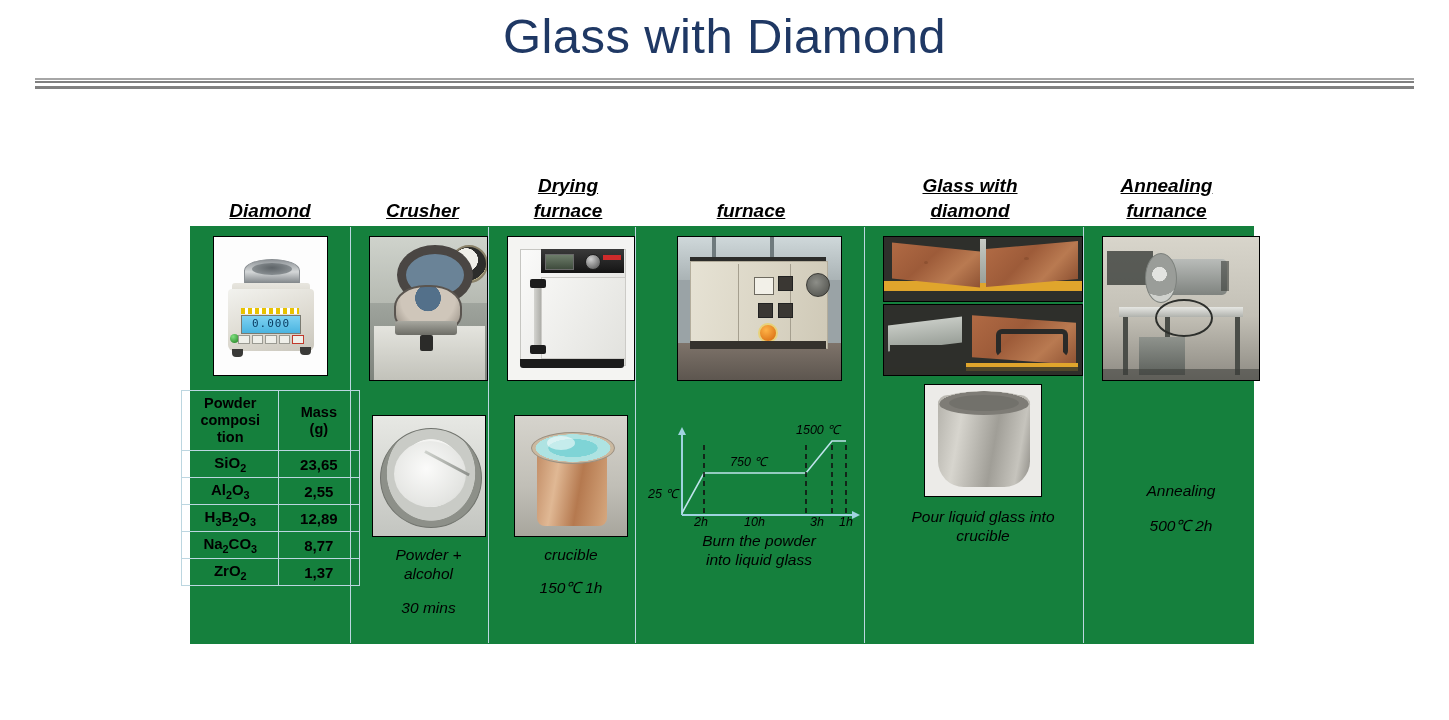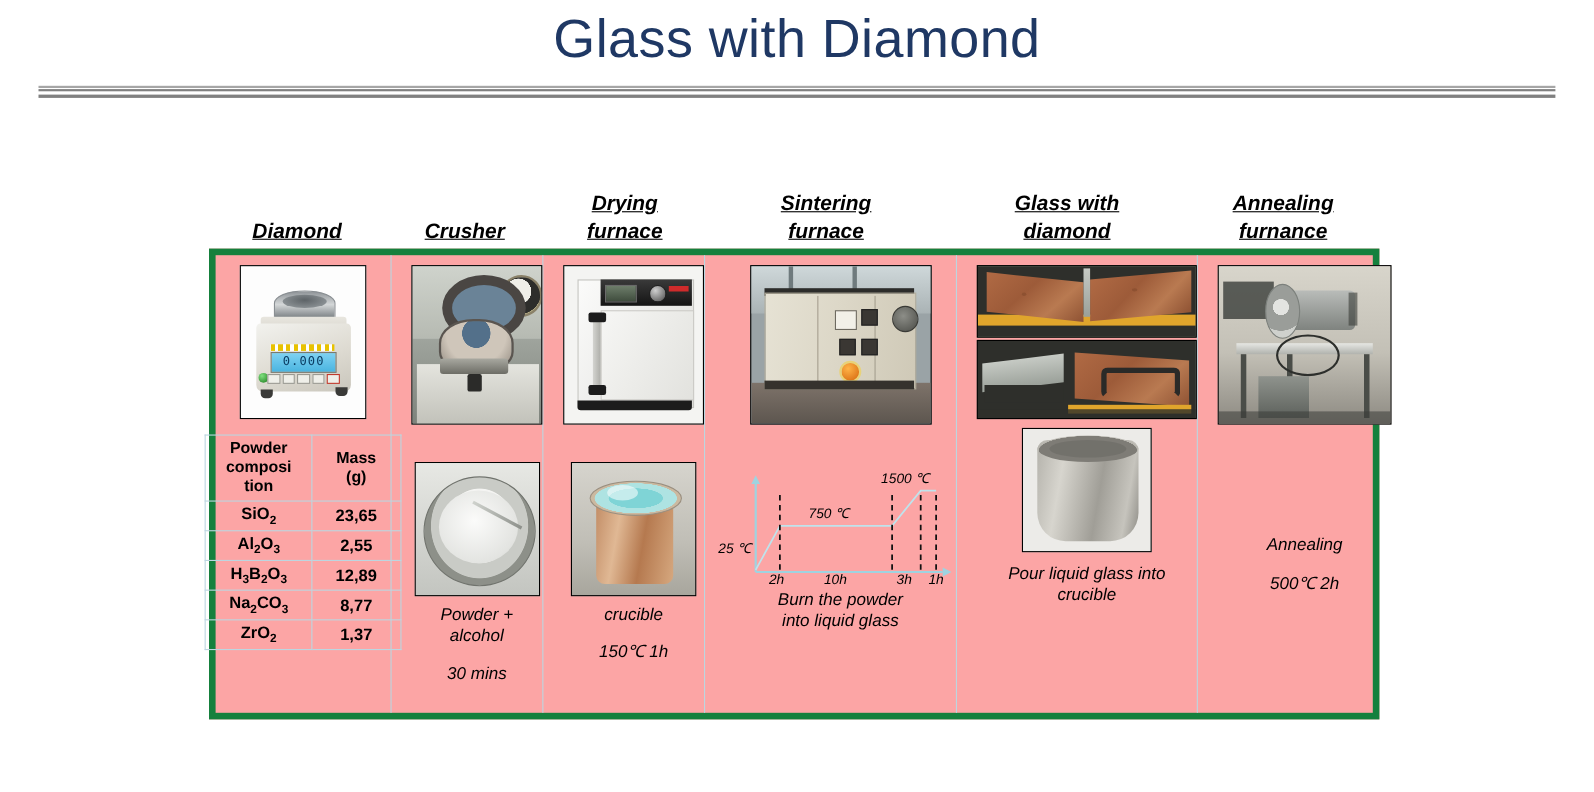--- a/index.html
+++ b/index.html
@@ -25,21 +25,21 @@
 
   
   #process{
     position:absolute;left:190px;top:160px;width:1064px;
   }
   #headers{display:flex;align-items:flex-end;height:66px;}
   #headers .hcell{
     text-align:center;font-weight:bold;font-style:italic;font-size:19px;
     color:#000;line-height:1.32;padding-bottom:3px;text-decoration:underline;
   }
-  #grid{display:flex;border:6px solid #15803d;height:416px;background:#fca5a5;gap:18px;}
+  #grid{display:flex;border:1px solid #15803d;height:416px;background:#15803d;gap:18px;}
   #grid .col{
     border-right:1px solid #bcd6e0;
     display:flex;flex-direction:column;align-items:center;
     padding-top:9px;box-sizing:border-box;position:relative;
   }
   #grid .col:last-child{border-right:none;}
 
   .cap{
     font-style:italic;font-size:15.5px;text-align:center;color:#000;
     line-height:1.25;
@@ -228,21 +228,20 @@
       <div>Diamond</div>
     </div>
     <div class="hcell" style="width:145px">
       <div>Crusher</div>
     </div>
     <div class="hcell" style="width:146px">
       <div>Drying</div>
       <div>furnace</div>
     </div>
     <div class="hcell" style="width:220px">
-      <div>Sintering</div>
       <div>furnace</div>
     </div>
     <div class="hcell" style="width:218px">
       <div>Glass with</div>
       <div>diamond</div>
     </div>
     <div class="hcell" style="width:175px">
       <div>Annealing</div>
       <div>furnance</div>
     </div>

